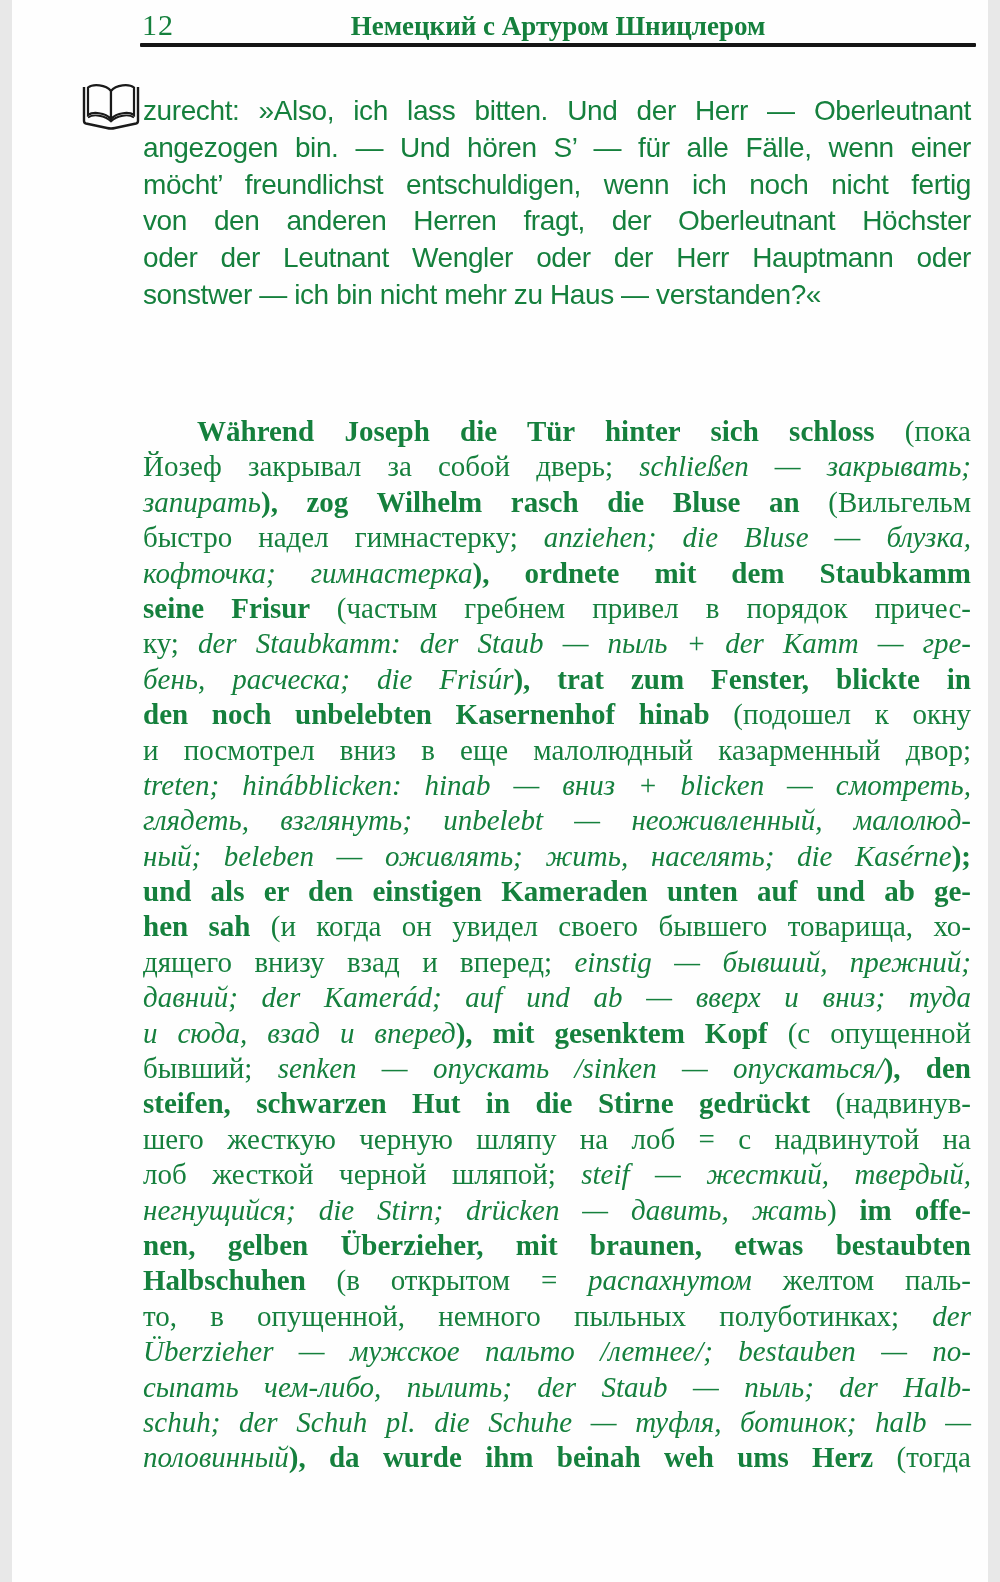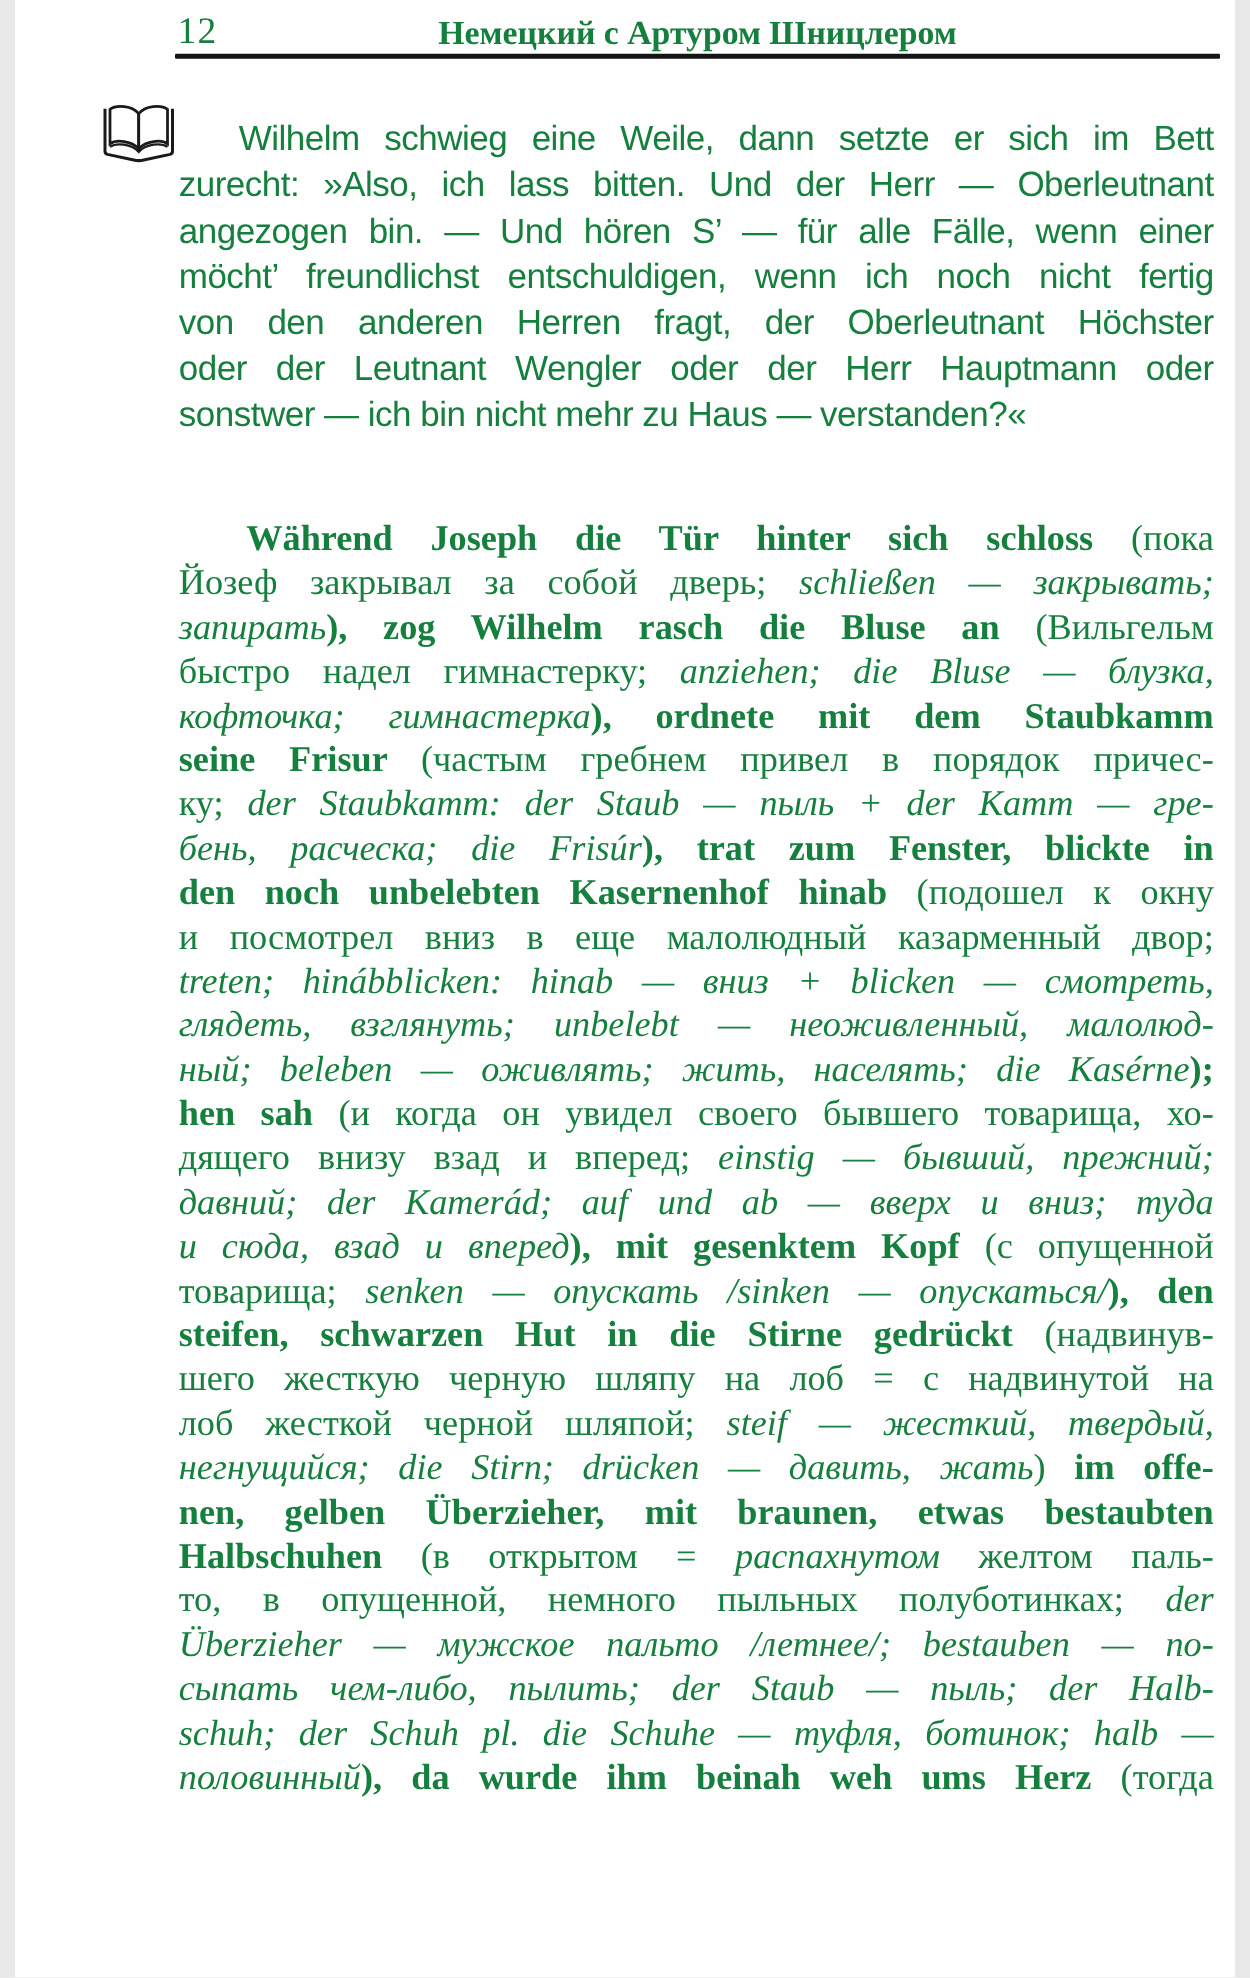--- a/index.html
+++ b/index.html
@@ -105,21 +105,20 @@
     <svg viewBox="0 0 60 52" fill="none" xmlns="http://www.w3.org/2000/svg">
       <path d="M3 8 L3 42 Q3 44 5 44.5 L26 49 Q30 50 34 49 L55 44.5 Q57 44 57 42 L57 8" stroke="#1a1a1a" stroke-width="2.4"></path>
       <path d="M30 12 C25 5.5, 12 4.5, 7 8.5 L7 36 C12 32.5, 24 33.5, 30 40 Z" stroke="#1a1a1a" stroke-width="2.2" fill="#fefefe"></path>
       <path d="M30 12 C35 5.5, 48 4.5, 53 8.5 L53 36 C48 32.5, 36 33.5, 30 40 Z" stroke="#1a1a1a" stroke-width="2.2" fill="#fefefe"></path>
       <path d="M7 38.5 C12 35, 24 36, 30 42.5 C36 36, 48 35, 53 38.5" stroke="#1a1a1a" stroke-width="1.8"></path>
       <path d="M30 12 L30 40" stroke="#1a1a1a" stroke-width="1.6"></path>
     </svg>
   </div>
 
   <div class="textblock intro">
-      <div class="tline indent-sm"><span class="seg-s">Wilhelm schwieg eine Weile, dann setzte er sich im Bett</span></div>
       <div class="tline"><span class="seg-s">zurecht: »Also, ich lass bitten. Und der Herr — Oberleutnant</span></div>
       <div class="tline"><span class="seg-s">angezogen bin. — Und hören S’ — für alle Fälle, wenn einer</span></div>
       <div class="tline"><span class="seg-s">möcht’ freundlichst entschuldigen, wenn ich noch nicht fertig</span></div>
       <div class="tline"><span class="seg-s">von den anderen Herren fragt, der Oberleutnant Höchster</span></div>
       <div class="tline"><span class="seg-s">oder der Leutnant Wengler oder der Herr Hauptmann oder</span></div>
       <div class="tline left-last"><span class="seg-s">sonstwer — ich bin nicht mehr zu Haus — verstanden?«</span></div>
     </div>
 
   <div class="textblock bodytext">
       <div class="tline indent-md"><span class="seg-b">Während Joseph die Tür hinter sich schloss </span><span class="seg-n">(пока</span></div>
@@ -128,25 +127,26 @@
       <div class="tline"><span class="seg-n">быстро надел гимнастерку; </span><span class="seg-i">anziehen; die Bluse — блузка,</span></div>
       <div class="tline"><span class="seg-i">кофточка; гимнастерка</span><span class="seg-b">), ordnete mit dem Staubkamm</span></div>
       <div class="tline"><span class="seg-b">seine Frisur </span><span class="seg-n">(частым гребнем привел в порядок причес-</span></div>
       <div class="tline"><span class="seg-n">ку; </span><span class="seg-i">der Staubkamm: der Staub — пыль + der Kamm — гре-</span></div>
       <div class="tline"><span class="seg-i">бень, расческа; die Frisúr</span><span class="seg-b">), trat zum Fenster, blickte in</span></div>
       <div class="tline"><span class="seg-b">den noch unbelebten Kasernenhof hinab </span><span class="seg-n">(подошел к окну</span></div>
       <div class="tline"><span class="seg-n">и посмотрел вниз в еще малолюдный казарменный двор;</span></div>
       <div class="tline"><span class="seg-i">treten; hinábblicken: hinab — вниз + blicken — смотреть,</span></div>
       <div class="tline"><span class="seg-i">глядеть, взглянуть; unbelebt — неоживленный, малолюд-</span></div>
       <div class="tline"><span class="seg-i">ный; beleben — оживлять; жить, населять; die Kasérne</span><span class="seg-b">);</span></div>
+      <div class="tline"><span class="seg-b">und als er den einstigen Kameraden unten auf und ab ge-</span></div>
       <div class="tline"><span class="seg-b">hen sah </span><span class="seg-n">(и когда он увидел своего бывшего товарища, хо-</span></div>
       <div class="tline"><span class="seg-n">дящего внизу взад и вперед; </span><span class="seg-i">einstig — бывший, прежний;</span></div>
       <div class="tline"><span class="seg-i">давний; der Kamerád; auf und ab — вверх и вниз; туда</span></div>
       <div class="tline"><span class="seg-i">и сюда, взад и вперед</span><span class="seg-b">), mit gesenktem Kopf </span><span class="seg-n">(с опущенной</span></div>
-      <div class="tline"><span class="seg-n">товарища; </span><span class="seg-i">senken — опускать /sinken — опускаться/</span><span class="seg-b">), den</span></div>
+      <div class="tline"><span class="seg-n">бывший; </span><span class="seg-i">senken — опускать /sinken — опускаться/</span><span class="seg-b">), den</span></div>
       <div class="tline"><span class="seg-b">steifen, schwarzen Hut in die Stirne gedrückt </span><span class="seg-n">(надвинув-</span></div>
       <div class="tline"><span class="seg-n">шего жесткую черную шляпу на лоб = с надвинутой на</span></div>
       <div class="tline"><span class="seg-n">лоб жесткой черной шляпой; </span><span class="seg-i">steif — жесткий, твердый,</span></div>
       <div class="tline"><span class="seg-i">негнущийся; die Stirn; drücken — давить, жать</span><span class="seg-n">) </span><span class="seg-b">im offe-</span></div>
       <div class="tline"><span class="seg-b">nen, gelben Überzieher, mit braunen, etwas bestaubten</span></div>
       <div class="tline"><span class="seg-b">Halbschuhen </span><span class="seg-n">(в открытом = </span><span class="seg-i">распахнутом</span><span class="seg-n"> желтом паль-</span></div>
       <div class="tline"><span class="seg-n">то, в опущенной, немного пыльных полуботинках; </span><span class="seg-i">der</span></div>
       <div class="tline"><span class="seg-i">Überzieher — мужское пальто /летнее/; bestauben — по-</span></div>
       <div class="tline"><span class="seg-i">сыпать чем-либо, пылить; der Staub — пыль; der Halb-</span></div>
       <div class="tline"><span class="seg-i">schuh; der Schuh pl. die Schuhe — туфля, ботинок; halb —</span></div>

